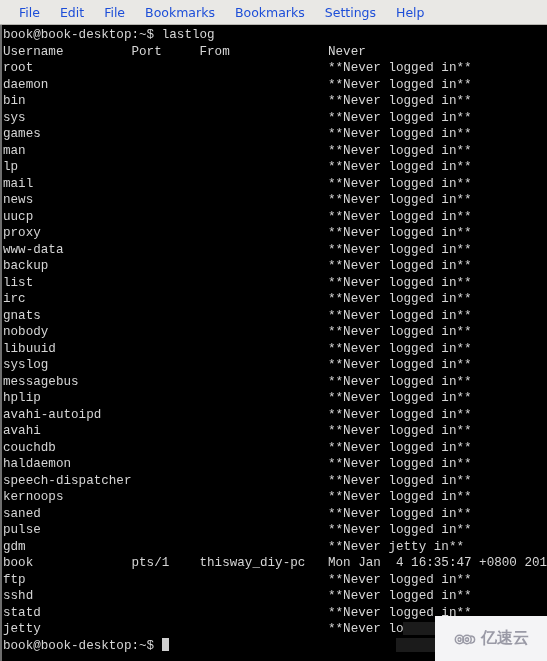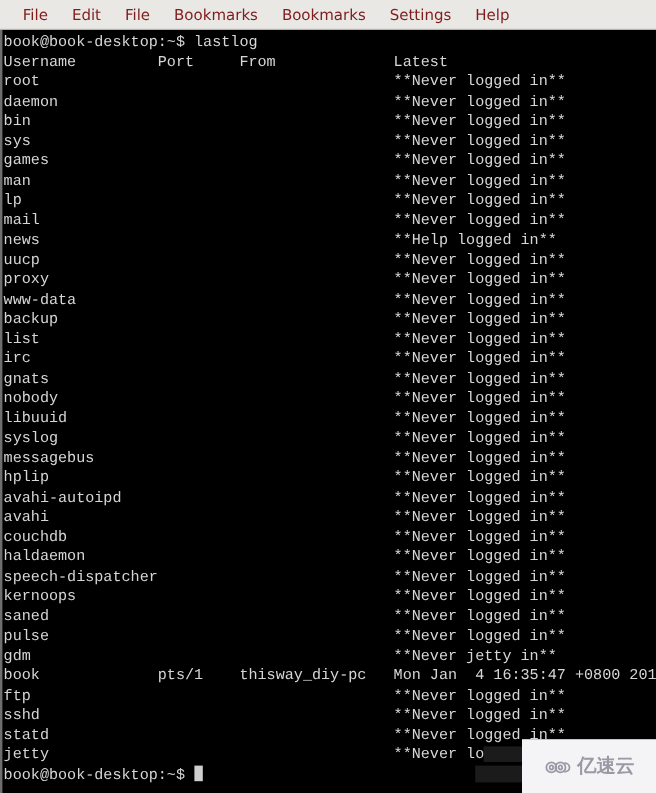--- a/index.html
+++ b/index.html
@@ -24,21 +24,21 @@
     height: 25px;
     background: #e9e8e5;
     border-bottom: 1px solid #b6b4b0;
     box-sizing: border-box;
     display: flex;
     align-items: center;
     font-family: "DejaVu Sans", "Liberation Sans", sans-serif;
   }
   .menu-item {
     font-size: 12.5px;
-    color: #7f1d1d;
+    color: #1d4ed8;
     padding: 3px 9px;
     margin-left: 2px;
     white-space: nowrap;
     cursor: default;
     line-height: 15px;
   }
   .menu-item:first-child { margin-left: 10px; }
 
   
   #terminal {
@@ -121,30 +121,30 @@
       <div class="menu-item">Bookmarks</div>
       <div class="menu-item">Bookmarks</div>
       <div class="menu-item">Settings</div>
       <div class="menu-item">Help</div>
     </div>
 
   <div id="terminal">
     <div id="left-edge"></div>
     <div id="screen">
         <div class="line">book@book-desktop:~$ lastlog</div>
-        <div class="line">Username         Port     From             Latest</div>
+        <div class="line">Username         Port     From             Never</div>
         <div class="line">root                                       **Never logged in**</div>
         <div class="line">daemon                                     **Never logged in**</div>
         <div class="line">bin                                        **Never logged in**</div>
         <div class="line">sys                                        **Never logged in**</div>
         <div class="line">games                                      **Never logged in**</div>
         <div class="line">man                                        **Never logged in**</div>
         <div class="line">lp                                         **Never logged in**</div>
         <div class="line">mail                                       **Never logged in**</div>
-        <div class="line">news                                       **Help logged in**</div>
+        <div class="line">news                                       **Never logged in**</div>
         <div class="line">uucp                                       **Never logged in**</div>
         <div class="line">proxy                                      **Never logged in**</div>
         <div class="line">www-data                                   **Never logged in**</div>
         <div class="line">backup                                     **Never logged in**</div>
         <div class="line">list                                       **Never logged in**</div>
         <div class="line">irc                                        **Never logged in**</div>
         <div class="line">gnats                                      **Never logged in**</div>
         <div class="line">nobody                                     **Never logged in**</div>
         <div class="line">libuuid                                    **Never logged in**</div>
         <div class="line">syslog                                     **Never logged in**</div>

